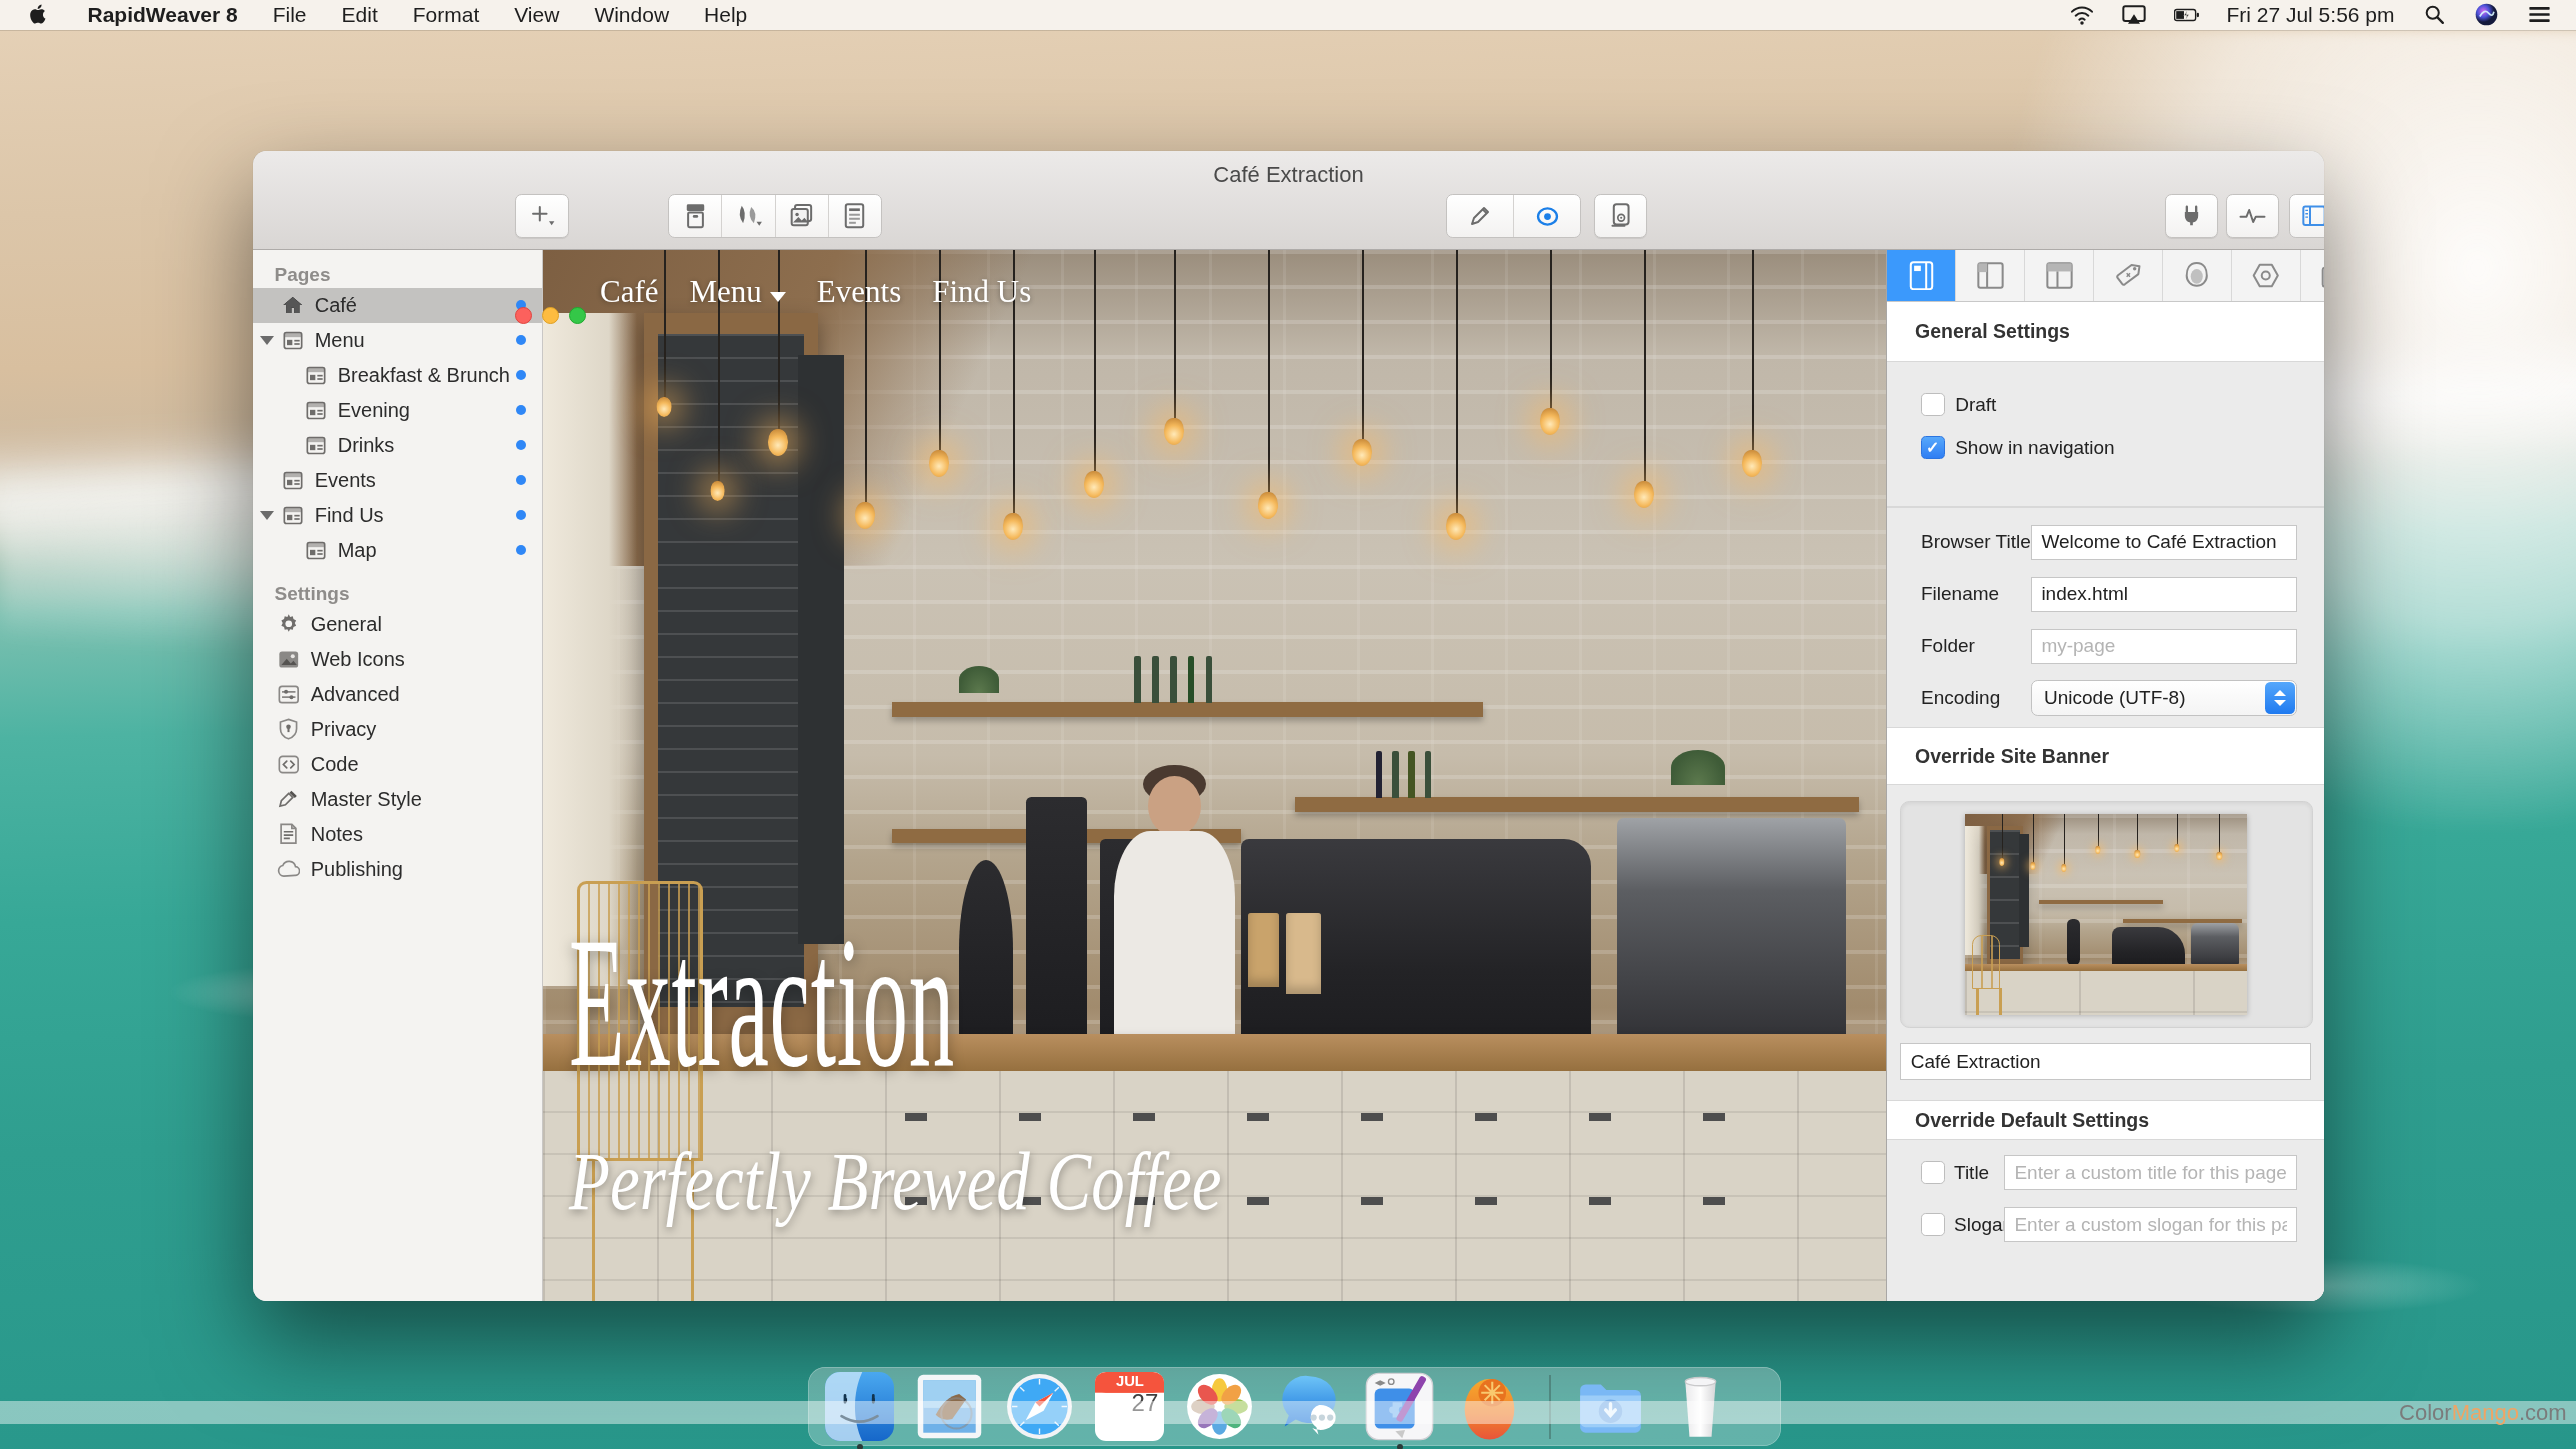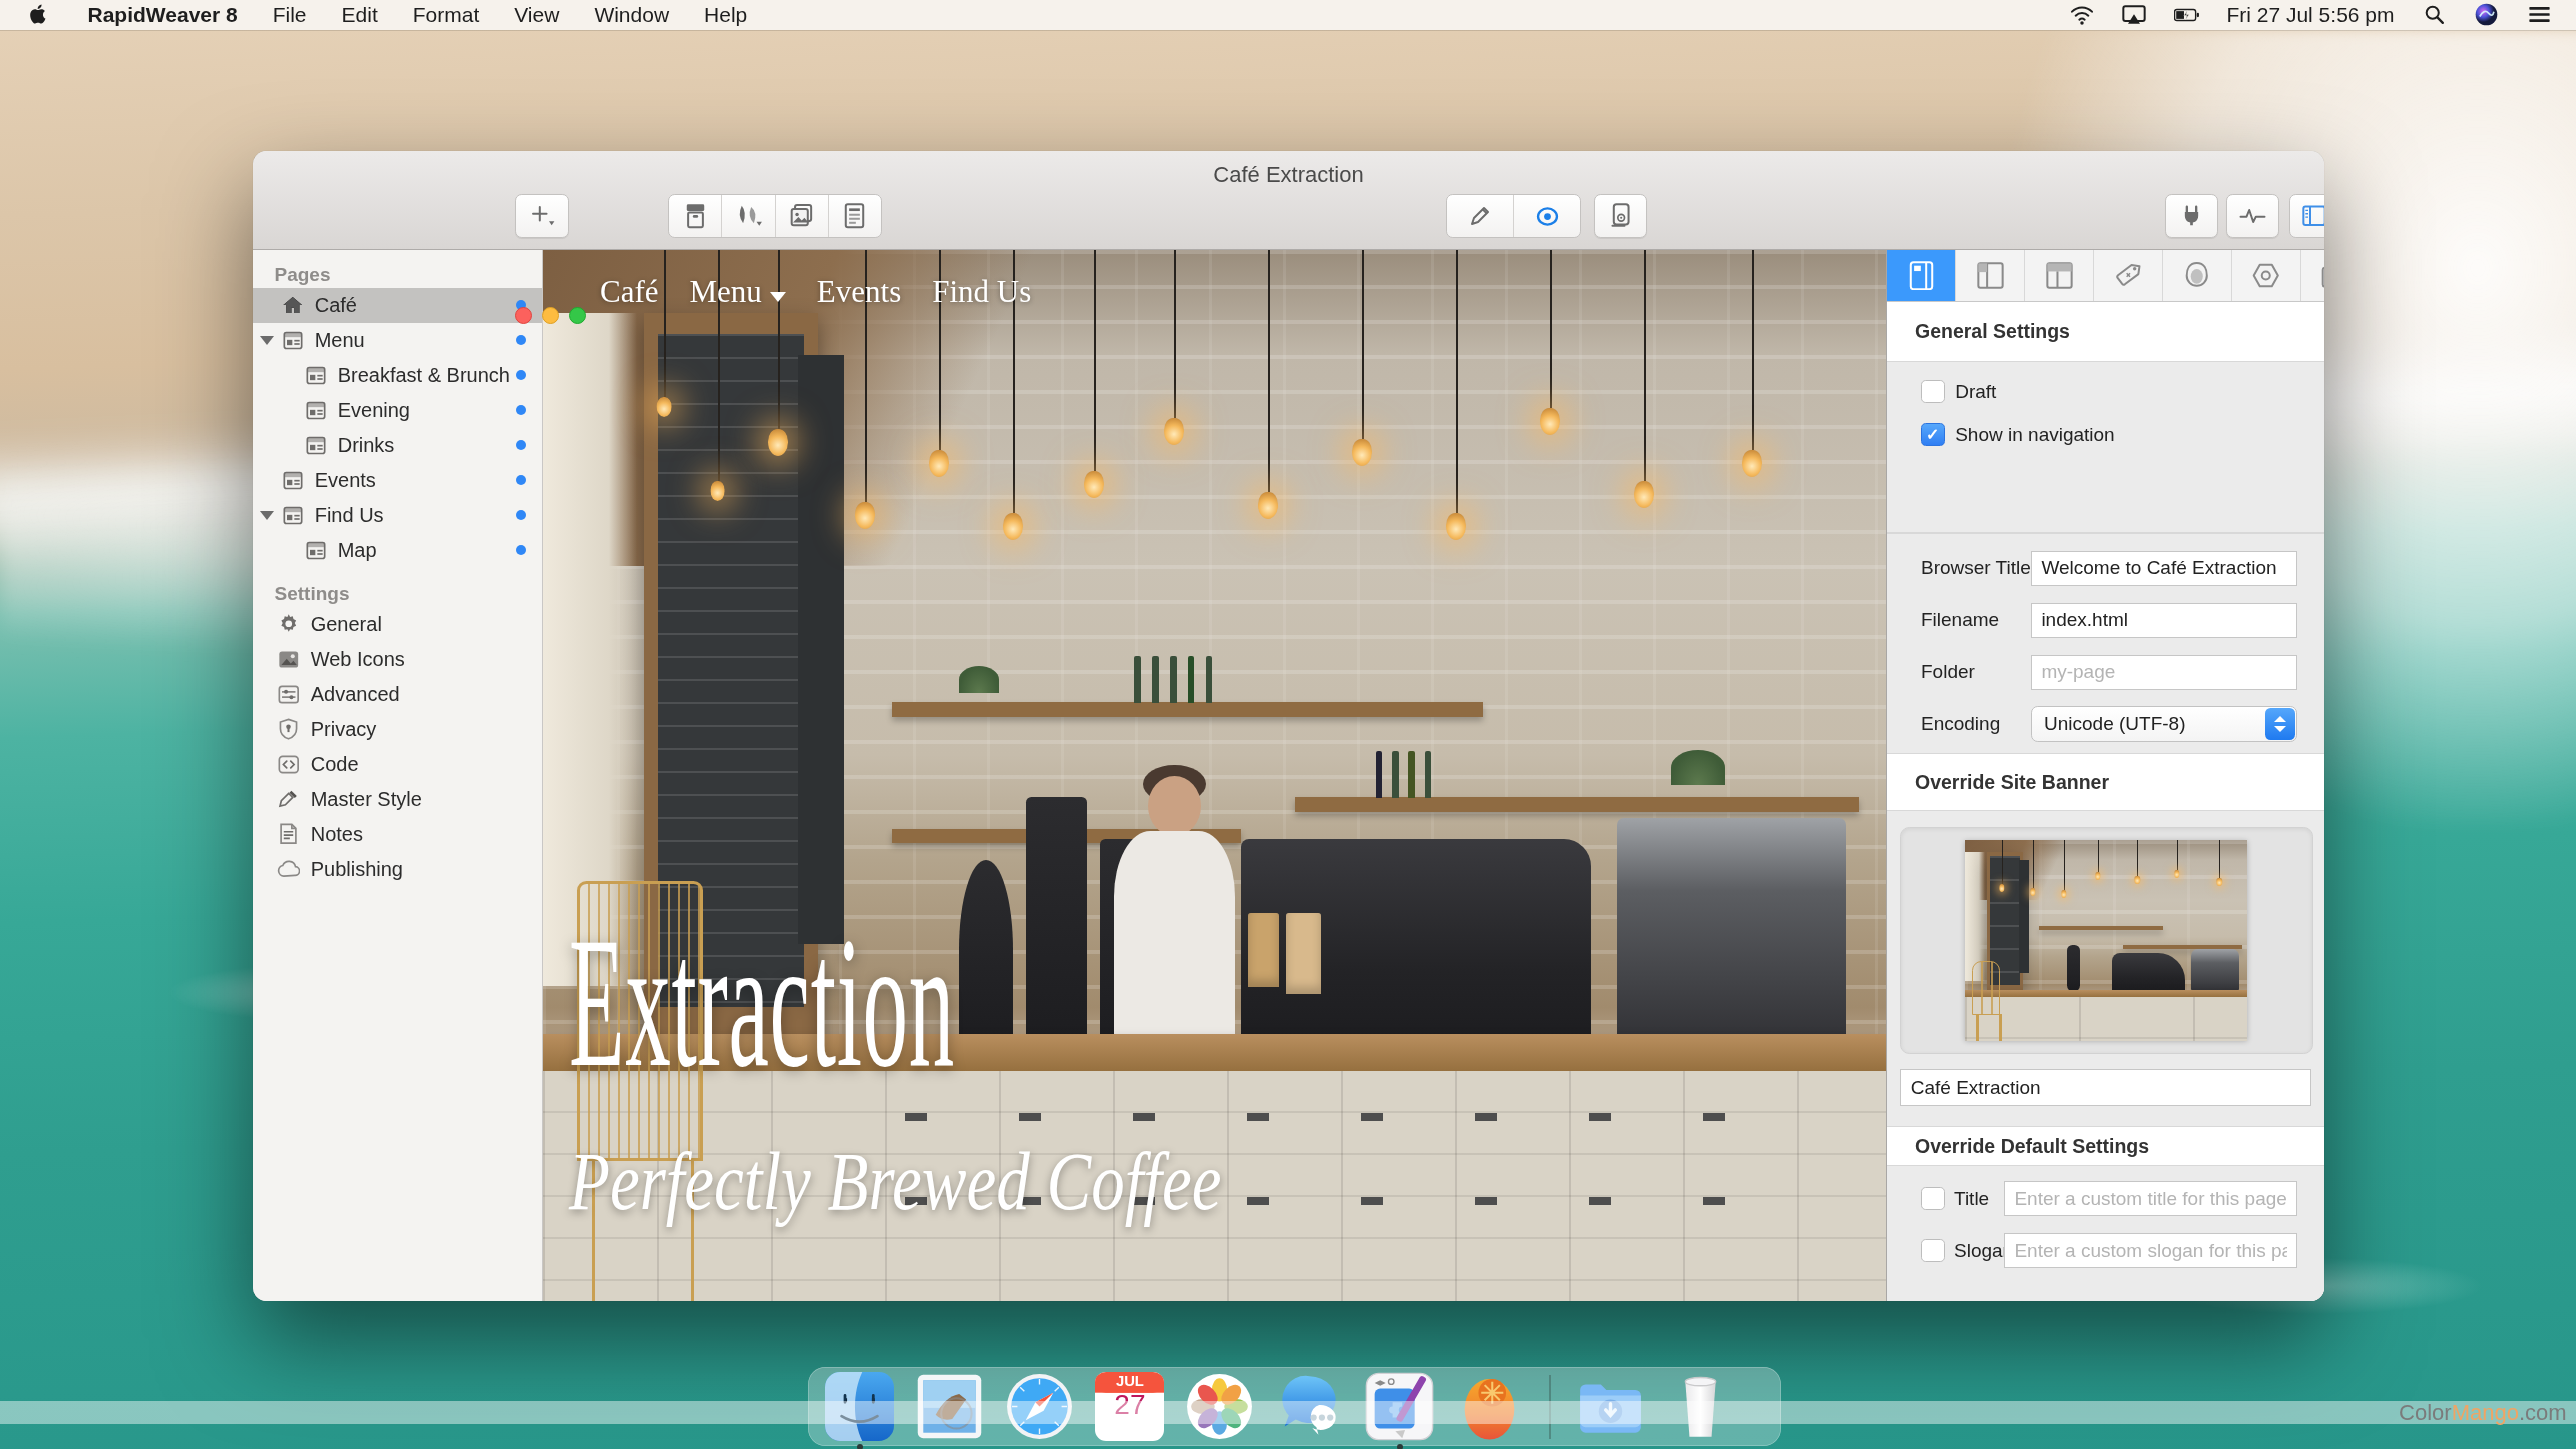--- a/index.html
+++ b/index.html
@@ -703,21 +703,21 @@
         <div class="tabcell">
           <svg width="29.5" height="29.5" viewBox="0 0 44 44">
               <rect x="4" y="10" width="24" height="28" rx="3" fill="none" stroke="#8a8a8a" stroke-width="3"></rect>
               <rect x="20" y="4" width="16" height="24" rx="3" fill="#c0c0c0" stroke="#8a8a8a" stroke-width="3"></rect>
             </svg>
         </div>
       </div>
 
       <div style="position:absolute;left:0;top:52px;width:100%;">
         <div class="isec-h" style="height:59px;">General Settings</div>
-        <div class="isec-g" style="height:172px;padding-top:8px;box-sizing:border-box;">
+        <div class="isec-g" style="height:146px;padding-top:21px;box-sizing:border-box;">
           <div class="ckrow">
             <span class="ckbox"></span>
             <span>Draft</span>
           </div>
           <div class="ckrow">
             <span class="ckbox checked">✓</span>
             <span>Show in navigation</span>
           </div>
         </div>
 
@@ -855,21 +855,21 @@
         <path d="M70 30 L44 44 L50 50 Z" fill="#f5543d"></path>
       </svg>
   </div>
   <div class="dicon">
     <svg viewBox="0 0 100 100">
         <rect width="100" height="100" rx="16" fill="#ffffff"></rect>
         <rect width="100" height="30" rx="16" fill="#f5543d"></rect>
         <rect y="16" width="100" height="14" fill="#f5543d"></rect>
       </svg>
     <div style="position:absolute;left:0;top:0.7px;width:100%;text-align:center;color:#fff;font-size:14.8px;font-weight:bold;">JUL</div>
-    <div style="position:absolute;left:0;top:17.4px;width:100%;text-align:center;color:#be185d;font-size:28px;font-weight:300;">27</div>
+    <div style="position:absolute;left:15px;top:17.4px;width:100%;text-align:center;color:#404040;font-size:24px;font-weight:300;">27</div>
   </div>
   <div class="dicon">
     <svg viewBox="0 0 100 100">
         <circle cx="50" cy="50" r="47" fill="#fff"></circle>
         <g opacity=".92">
           <ellipse cx="50" cy="26" rx="11" ry="17" fill="#f6c52e"></ellipse>
           <ellipse cx="50" cy="74" rx="11" ry="17" fill="#4da2e0"></ellipse>
           <ellipse cx="26" cy="50" rx="17" ry="11" fill="#bfa48e"></ellipse>
           <ellipse cx="74" cy="50" rx="17" ry="11" fill="#8fbf3f"></ellipse>
           <ellipse cx="33" cy="33" rx="11" ry="17" fill="#e8483f" transform="rotate(-45 33 33)"></ellipse>

